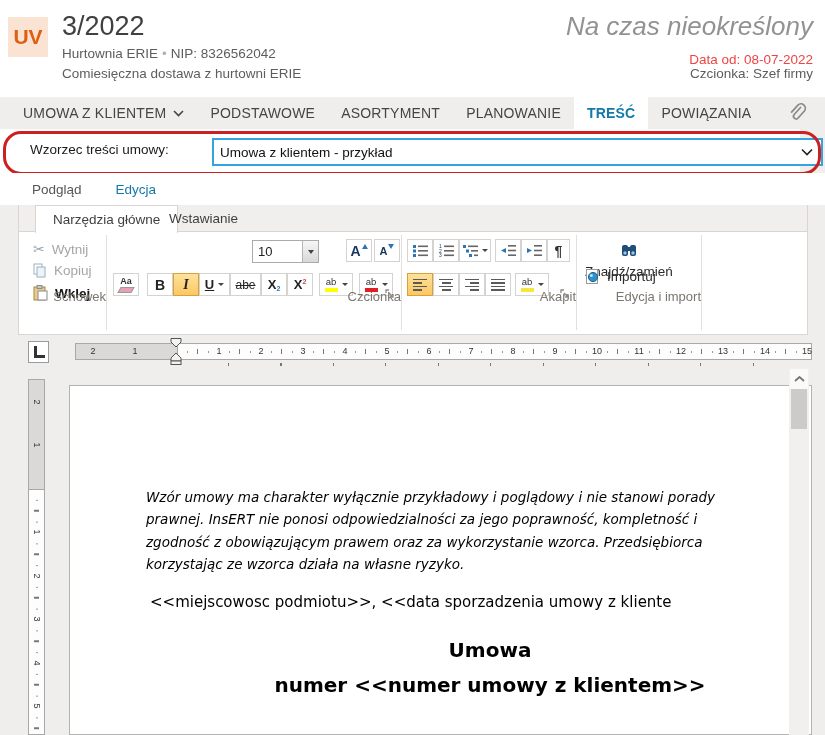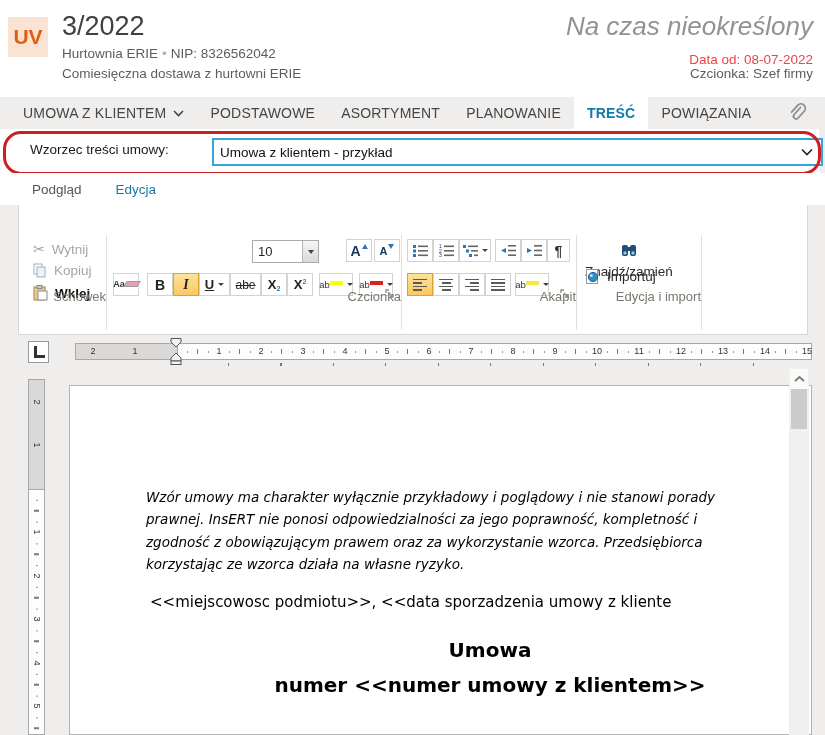--- a/index.html
+++ b/index.html
@@ -17,21 +17,21 @@
   .h-term{right:12px;top:11px;font-size:26px;font-style:italic;color:#929292;}
   .h-date{right:12px;top:52px;font-size:13.5px;color:#ef4444;}
   .h-care{right:12px;top:66px;font-size:13.5px;color:#5d5d5d;}
   
   #tabbar{left:0;top:97px;width:825px;height:32px;background:#f0eeec;display:flex;align-items:stretch;padding-left:10px;box-sizing:border-box;}
   .tab{display:flex;align-items:center;padding:0 13px;font-size:14px;color:#454545;letter-spacing:.2px;cursor:default;}
   .tab.active{background:#fff;color:#1279a8;font-weight:bold;}
   .tab .chev{margin-left:7px;}
   #clip-wrap{margin-left:auto;margin-right:18px;display:flex;align-items:center;}
   
-  #tplrow{left:0;top:129px;width:800px;height:44px;background:#fff;padding-left:19px;}
+  #tplrow{left:0;top:129px;width:800px;height:44px;background:#fff;}
   #redoval{left:3px;top:2px;width:812px;height:38px;border:3px solid #cc1f1f;border-radius:18px;pointer-events:none;}
   #tpl-label{left:30px;top:13px;font-size:13.5px;color:#1a1a1a;}
   #tpl-select{left:212px;top:9px;width:601px;height:24px;background:#fff;border:2px solid #35a3dc;
               display:flex;align-items:center;font-size:13.5px;color:#111;padding-left:6px;box-sizing:content-box;}
   #tpl-select .val{flex:1;}
   
   #subtabs{left:0;top:173px;width:825px;height:32px;background:#fff;display:flex;align-items:center;padding-left:32px;box-sizing:border-box;gap:34px;}
   .subtab{font-size:13.5px;color:#555;}
   .subtab.active{color:#1279a8;font-weight:normal;}
   
@@ -46,21 +46,21 @@
   .launcher{position:absolute;top:84px;width:11px;height:11px;}
   .ritem{position:absolute;display:flex;align-items:center;gap:7px;font-size:13.5px;color:#2b2b2b;}
   .ritem.disabled{color:#a6a6a6;}
   .combo{position:absolute;height:21px;border:1px solid #ababab;background:#fff;display:flex;align-items:center;font-size:13px;color:#222;}
   .combo .cval{flex:1;padding-left:5px;}
   .combo .cbtn{width:15px;height:100%;background:linear-gradient(#f6f6f6,#d9d9d9);border-left:1px solid #b5b5b5;display:flex;align-items:center;justify-content:center;}
   .tri{width:0;height:0;border-left:3.5px solid transparent;border-right:3.5px solid transparent;border-top:4px solid #444;}
   .rbtn{position:absolute;height:23px;border:1px solid #d5d3d0;background:#fff;display:flex;align-items:center;justify-content:center;font-size:13px;color:#222;box-sizing:border-box;}
   .rbtn.active{background:linear-gradient(#fde29b,#fbc862);border-color:#dba03c;}
   .rbtn .caret{width:0;height:0;border-left:3px solid transparent;border-right:3px solid transparent;border-top:3.5px solid #444;margin-left:4px;}
-  .abico{display:flex;line-height:1;}
+  .abico{display:flex;flex-direction:column;align-items:center;line-height:1;}
   .abico .ab{font-size:9.5px;font-weight:normal;color:#333;}
   .abico .bar{width:13px;height:4px;margin-top:1.5px;}
   .bars{display:flex;flex-direction:column;gap:2px;}
   .bars i{display:block;height:1.5px;background:#5a5a5a;}
   
   #rulerrow{left:0;top:335px;width:825px;height:33px;background:#f0eeec;}
   #lbox{left:28px;top:6px;width:19px;height:20px;background:#fff;border:1px solid #9a9a9a;}
   #lbox .lglyph{position:absolute;left:5px;top:4px;width:8px;height:9px;border-left:3px solid #333;border-bottom:3px solid #333;}
   #hruler{left:75px;top:8px;width:737px;height:17px;background:#fdfdfd;border:1px solid #a8a8a8;box-sizing:border-box;
     background-image:
@@ -139,20 +139,24 @@
   </div>
   <div id="redoval" class="abs"></div>
 </div>
 
 <div id="subtabs" class="abs">
   <div class="subtab">Podgląd</div>
   <div class="subtab active">Edycja</div>
 </div>
 
 <div id="ribbon" class="abs">
+  <div id="ribbon-strip" class="abs">
+    <div id="rtab-home" class="rtab active">Narzędzia główne</div>
+    <div id="rtab-insert" class="rtab">Wstawianie</div>
+  </div>
 
   <div class="vsep" style="left:87px;"></div>
   <div class="vsep" style="left:382px;"></div>
   <div class="vsep" style="left:557px;"></div>
   <div class="vsep" style="left:682px;"></div>
 
   <div class="ritem disabled" style="left:14px;top:36px;">
     <span style="font-size:14px;color:#9aa7b5;">✂</span>
     <span>Wytnij</span>
   </div>

